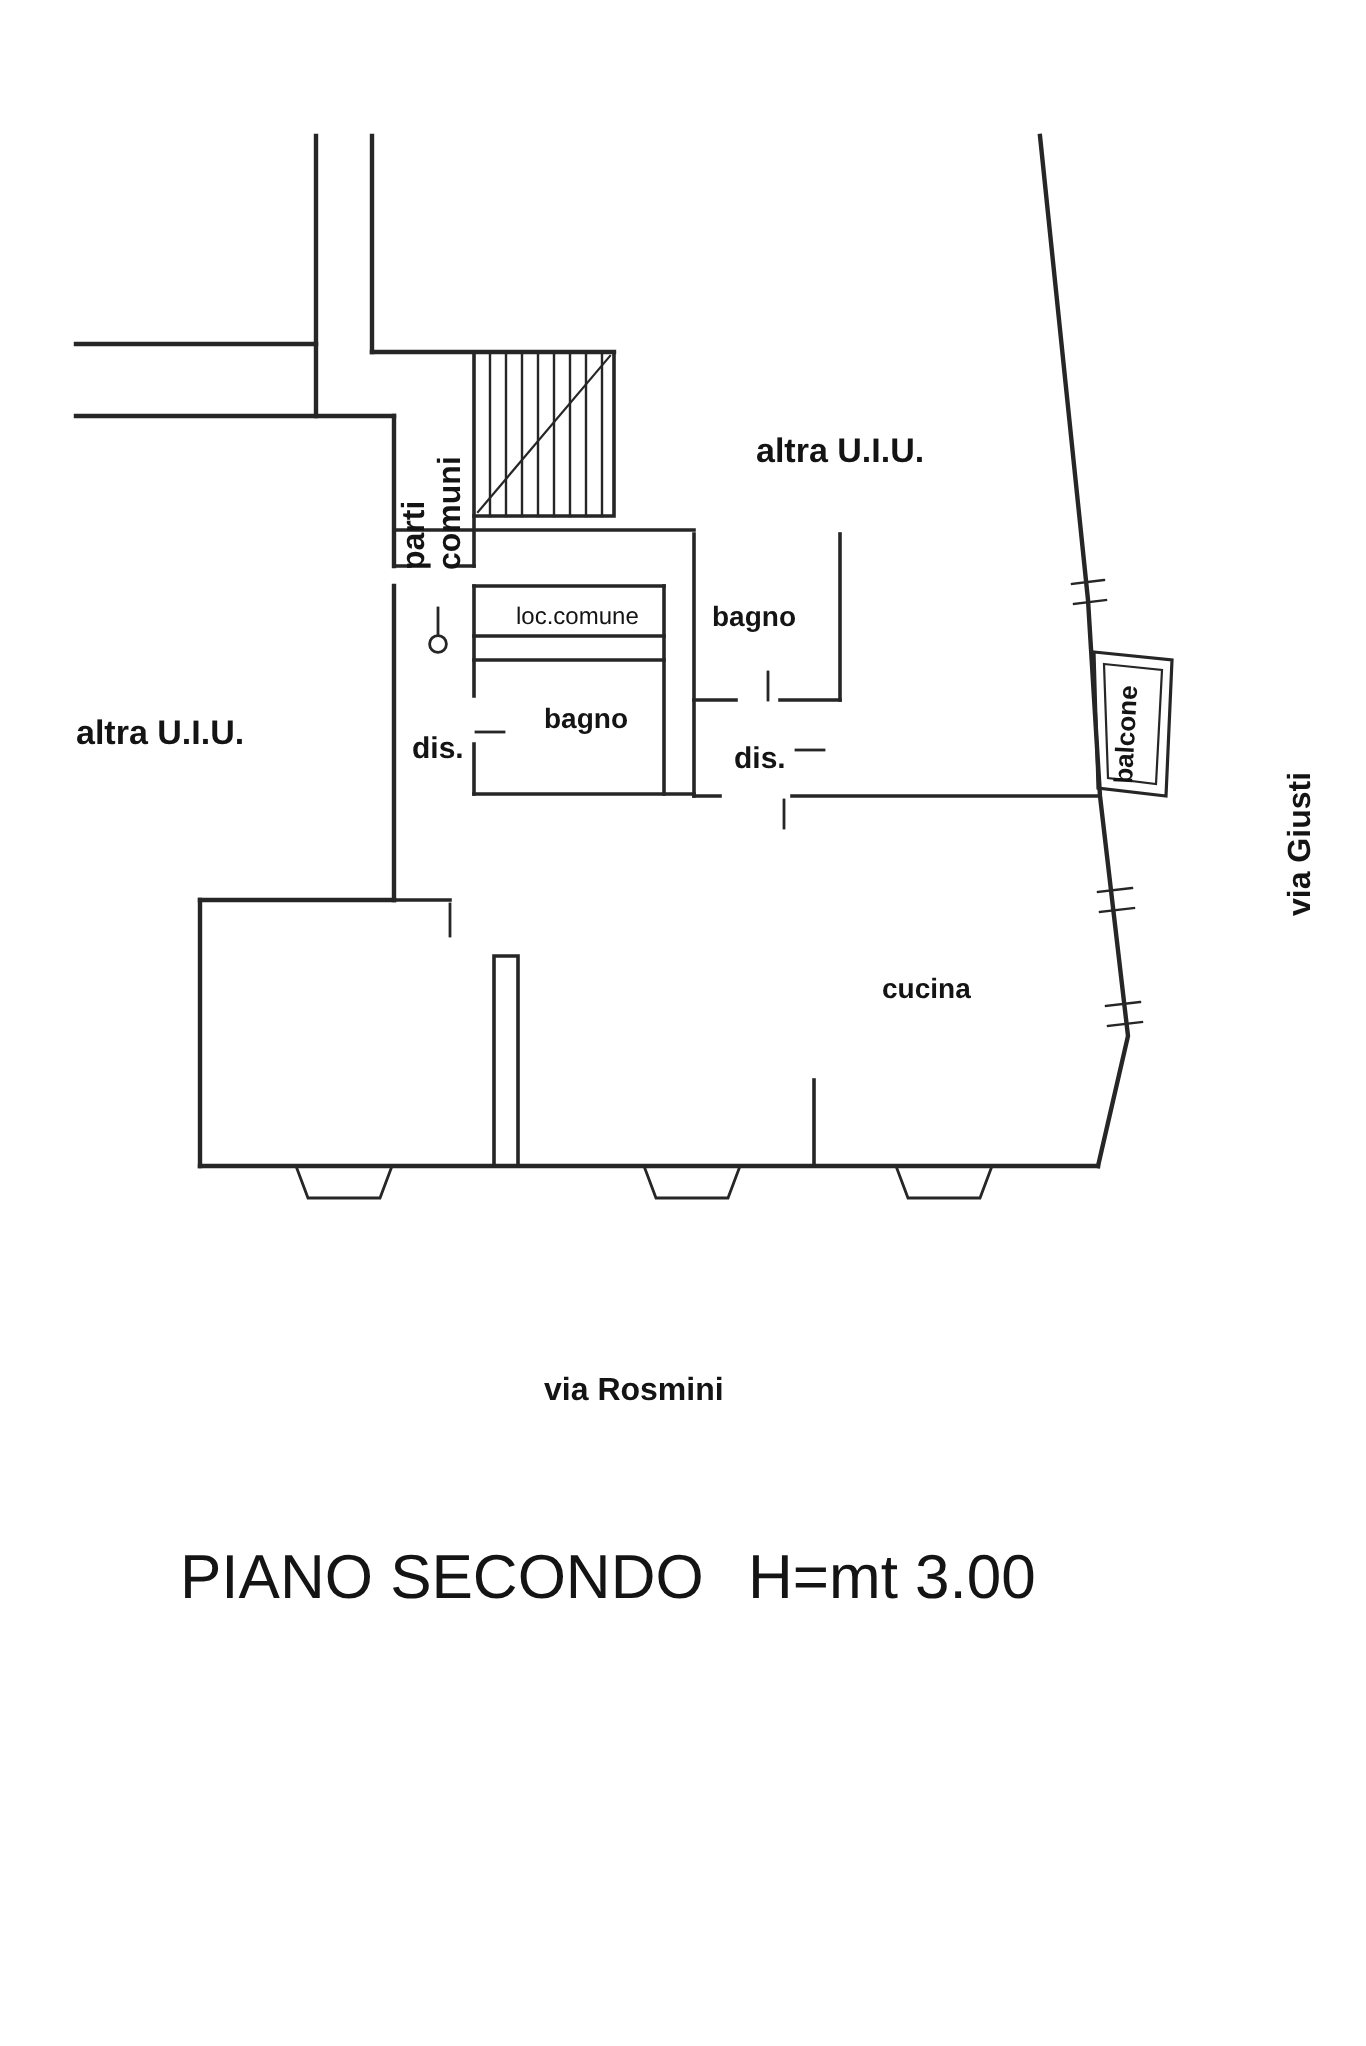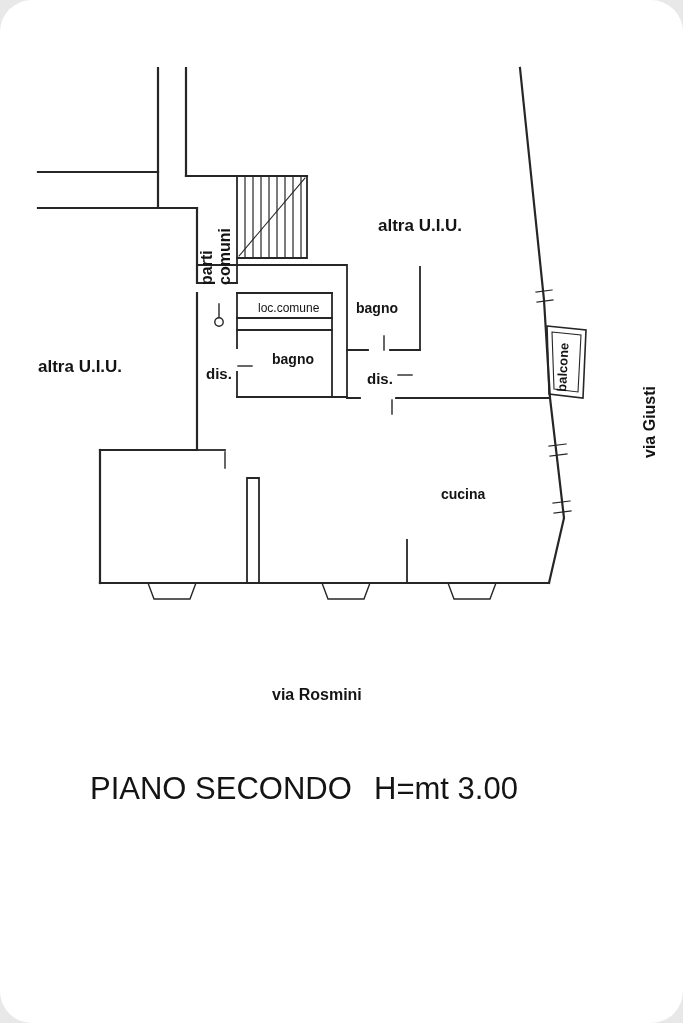--- a/index.html
+++ b/index.html
@@ -3,21 +3,20 @@
 <meta charset="utf-8">
 <style>
   html,body{margin:0;padding:0;background:#e8e8e8;}
   .page{
     position:relative;
     width:683px;height:1023px;
     background:#ffffff;
     font-family:"Liberation Sans", sans-serif;
     overflow:hidden;
     margin:0 auto;
-    border-radius:32px;
   }
   svg{position:absolute;left:0;top:0;}
   svg .stroke{stroke:#262626;fill:none;stroke-linecap:square;stroke-linejoin:miter;}
   svg text{fill:#141414;stroke:none;font-family:"Liberation Sans", sans-serif;}
   .lbl-bold{font-weight:700;}
   .lbl-reg{font-weight:400;}
 </style>
 </head>
 <body>
 

